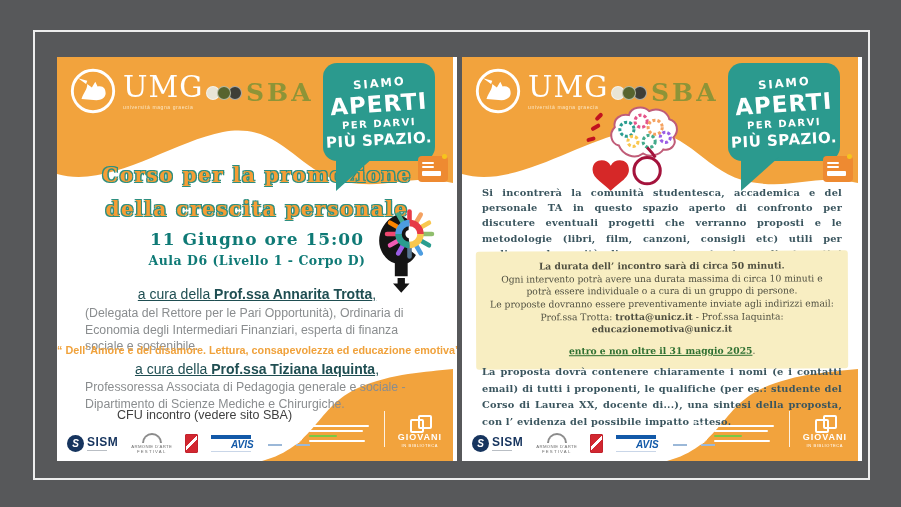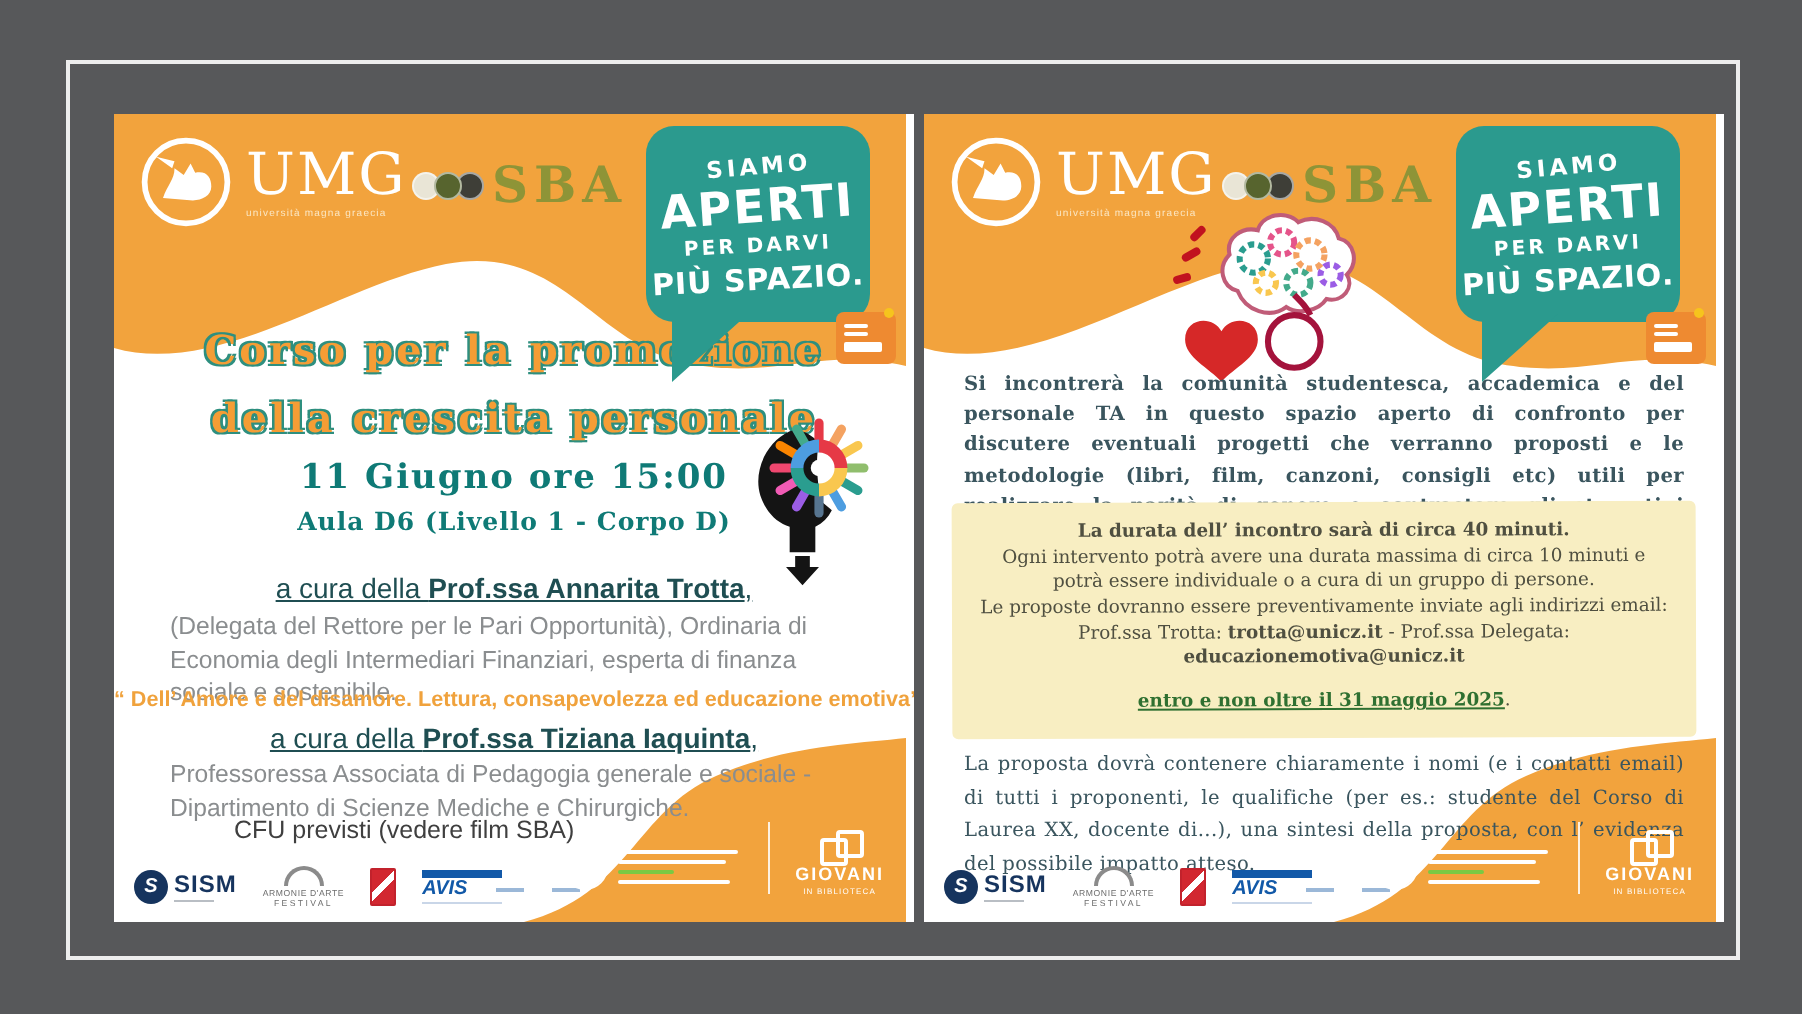--- a/index.html
+++ b/index.html
@@ -67,39 +67,39 @@
 
   
   .intro{position:absolute;top:128px;left:20px;right:20px;font-family:"DejaVu Serif",serif;font-weight:bold;
          font-size:9.8px;color:#3a555e;text-align:justify;line-height:1.55;letter-spacing:.2px;z-index:2;}
   .infobox{position:absolute;top:194px;left:14px;right:14px;background:#f8eec2;padding:9px 12px 11px;
            text-align:center;font-family:"DejaVu Serif",serif;font-size:9.2px;color:#4f4f40;line-height:1.38;
            border-radius:3px;transform:rotate(-.2deg);z-index:2;}
   .bx-bold{font-weight:bold;}
   .bx-deadline{margin-top:9px;}
   .deadline-link{font-weight:bold;color:#2f7031;text-decoration:underline;}
-  .outro{position:absolute;top:318px;left:20px;right:20px;font-family:"DejaVu Serif",serif;font-weight:normal;
+  .outro{position:absolute;top:307px;left:20px;right:20px;font-family:"DejaVu Serif",serif;font-weight:bold;
          font-size:9.8px;color:#3a555e;text-align:justify;line-height:1.7;letter-spacing:.2px;z-index:2;}
   .brain-illu{position:absolute;left:118px;top:46px;width:112px;height:96px;z-index:2;}
 
   
   .logos{position:absolute;left:10px;bottom:7px;display:flex;align-items:center;gap:13px;z-index:2;}
   .sism{display:flex;align-items:center;gap:3px;}
   .sism-circle{width:17px;height:17px;border-radius:50%;background:#16345e;color:#fff;font-size:10px;
                font-weight:bold;font-style:italic;display:flex;align-items:center;justify-content:center;}
   .sism-label{font-size:12px;font-weight:bold;color:#16345e;letter-spacing:.5px;line-height:1;}
   .sism-sub{width:20px;height:1.5px;background:#b9bec4;margin-top:2px;}
   .festival{text-align:center;color:#6d6d6d;}
   .arch{width:16px;height:8px;border:2px solid #8b8b8b;border-bottom:none;border-radius:10px 10px 0 0;margin:0 auto 1px;}
   .f1{font-size:4.3px;letter-spacing:.3px;} .f2{font-size:4.3px;letter-spacing:1.2px;}
   .redlogo{width:11px;height:17px;border-radius:1px;border:1px solid #c2222c;
            background:linear-gradient(135deg,#d22730 40%,#ffffff 40%,#ffffff 56%,#d22730 56%);}
   .avis{display:flex;flex-direction:column;align-items:flex-start;}
   .avis-bar{width:40px;height:4px;background:#1259a8;margin-bottom:1px;}
-  .avis-row{display:flex;align-items:center;gap:14px;}
+  .avis-row{display:flex;align-items:center;gap:14px;margin-left:20px;}
   .avis-label{font-size:10px;font-weight:bold;font-style:italic;color:#1259a8;line-height:1;}
   .avis-line{width:14px;height:1.5px;background:#9bb8d8;}
   .avis-sub{width:40px;height:1.5px;background:#c9d6e8;margin-top:1px;}
 
   
   .ministry{position:absolute;right:88px;bottom:16px;display:flex;align-items:center;gap:5px;z-index:3;}
   .emblem{width:21px;height:21px;border:1.5px solid #fff;border-radius:50%;display:flex;align-items:center;justify-content:center;}
   .emblem-core{width:7px;height:7px;background:#fff;border-radius:50%;}
   .m-lines .bar{height:2.5px;background:#fff;margin:2.5px 0;border-radius:1px;}
   .bar-1{width:60px;} .bar-2{width:54px;} .bar-g{width:28px;background:#7ac943 !important;} .bar-3{width:56px;}
@@ -184,21 +184,21 @@
     </g>
   </svg>
 
   <div class="curator c1"><span>a cura della </span><span class="nm">Prof.ssa Annarita Trotta</span><span>,</span></div>
   <div class="sec-desc d1">(Delegata del Rettore per le Pari Opportunità), Ordinaria di Economia degli Intermediari Finanziari, esperta di finanza sociale e sostenibile.</div>
 
   <div class="sec-head s2h">“ Dell’ Amore e del disamore. Lettura, consapevolezza ed educazione emotiva”:</div>
   <div class="curator c2"><span>a cura della </span><span class="nm">Prof.ssa Tiziana Iaquinta</span><span>,</span></div>
   <div class="sec-desc d2">Professoressa Associata di Pedagogia generale e sociale - Dipartimento di Scienze Mediche e Chirurgiche.</div>
 
-  <div class="cfu">CFU previsti (vedere film SBA)</div>
+  <div class="cfu">CFU incontro (vedere sito SBA)</div>
 
   <svg class="footer-wave" viewBox="0 0 396 115" preserveAspectRatio="none">
     <path d="M396,115 H205 C258,101 260,60 301,42 C335,27 369,26 396,23 Z" fill="#f2a33d"></path>
   </svg>
 
   <div class="logos">
     <div class="sism">
       <div class="sism-circle">S</div>
       <div>
         <div class="sism-label">SISM</div>
@@ -297,24 +297,24 @@
     <circle cx="52" cy="38" r="5" fill="#fff" stroke="#f9c74f" stroke-width="3" stroke-dasharray="3 2"></circle>
     <circle cx="68" cy="38" r="6" fill="#fff" stroke="#43aa8b" stroke-width="3" stroke-dasharray="3 2"></circle>
     <path d="M74,54 C72,50 70,48 66,44" stroke="#a4133c" stroke-width="3" fill="none"></path>
     <circle cx="66" cy="67" r="13" fill="none" stroke="#a4133c" stroke-width="3"></circle>
     <path d="M30,62 C26,54 12,55 12,66 C12,75 24,80 30,87 C36,80 48,75 48,66 C48,55 34,54 30,62 Z" fill="#d62828"></path>
   </svg>
 
   <div class="intro">Si incontrerà la comunità studentesca, accademica e del personale TA in questo spazio aperto di confronto per discutere eventuali progetti che verranno proposti e le metodologie (libri, film, canzoni, consigli etc) utili per realizzare la parità di genere e contrastare gli stereotipi esistenti.</div>
 
   <div class="infobox">
-    <div class="bx-bold">La durata dell’ incontro sarà di circa 40 minuti.</div>
+    <div class="bx-bold">La durata dell’ incontro sarà di circa 50 minuti.</div>
     <div>Ogni intervento potrà avere una durata massima di circa 10 minuti e potrà essere individuale o a cura di un gruppo di persone.</div>
     <div>Le proposte dovranno essere preventivamente inviate agli indirizzi email:</div>
-    <div><span>Prof.ssa Trotta: </span><span class="bx-bold">trotta@unicz.it</span><span> - </span><span>Prof.ssa Delegata: </span><span class="bx-bold">educazionemotiva@unicz.it</span></div>
+    <div><span>Prof.ssa Trotta: </span><span class="bx-bold">trotta@unicz.it</span><span> - </span><span>Prof.ssa Iaquinta: </span><span class="bx-bold">educazionemotiva@unicz.it</span></div>
     <div class="bx-deadline"><span class="deadline-link">entro e non oltre il 31 maggio 2025</span><span>.</span></div>
   </div>
 
   <div class="outro">La proposta dovrà contenere chiaramente i nomi (e i contatti email) di tutti i proponenti, le qualifiche (per es.: studente del Corso di Laurea XX, docente di...), una sintesi della proposta, con l’ evidenza del possibile impatto atteso.</div>
 
   <svg class="footer-wave" viewBox="0 0 396 115" preserveAspectRatio="none">
     <path d="M396,115 H205 C258,101 260,60 301,42 C335,27 369,26 396,23 Z" fill="#f2a33d"></path>
   </svg>
 
   <div class="logos">

